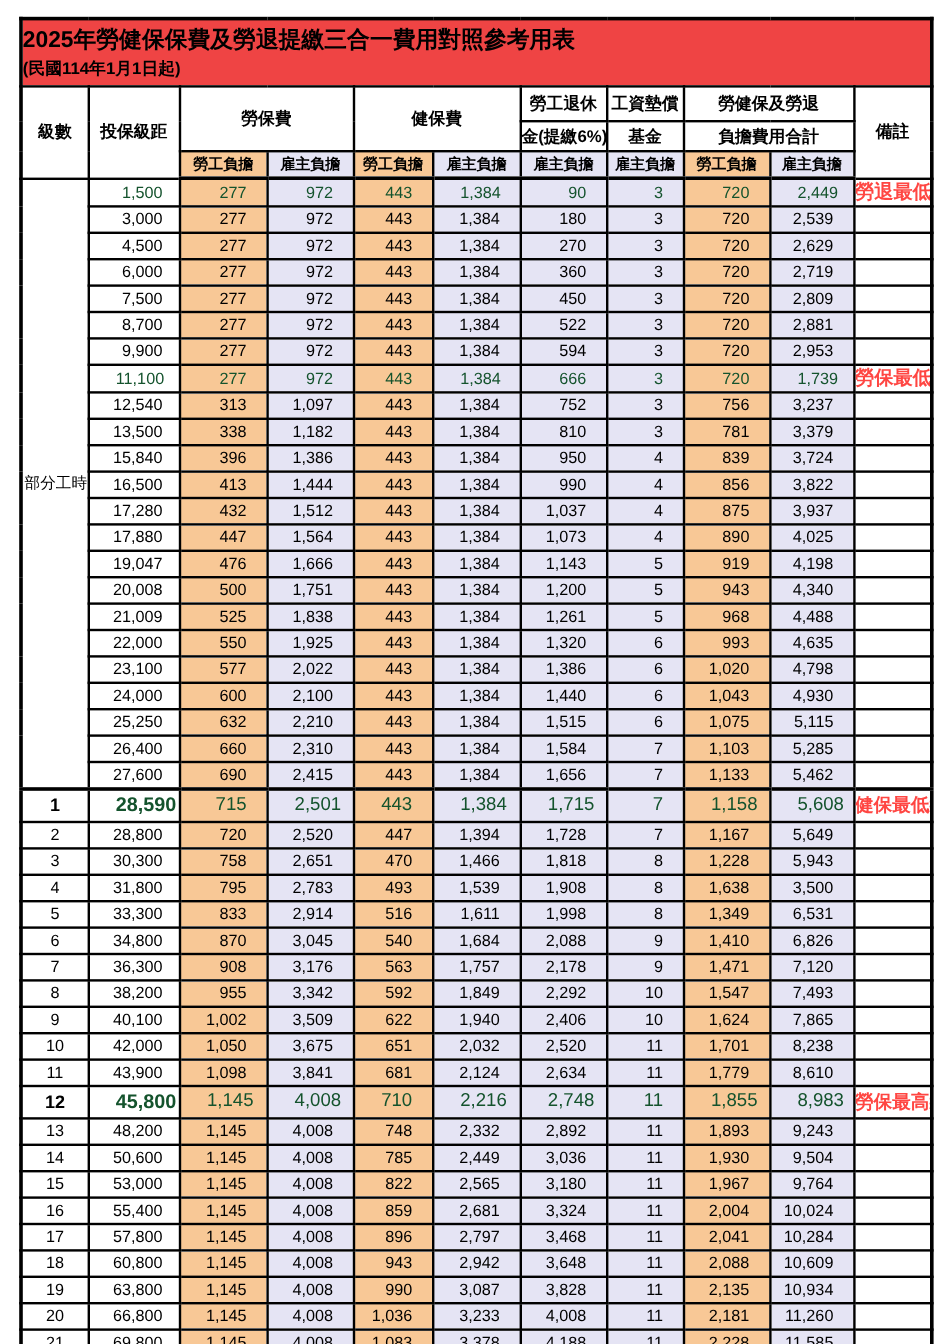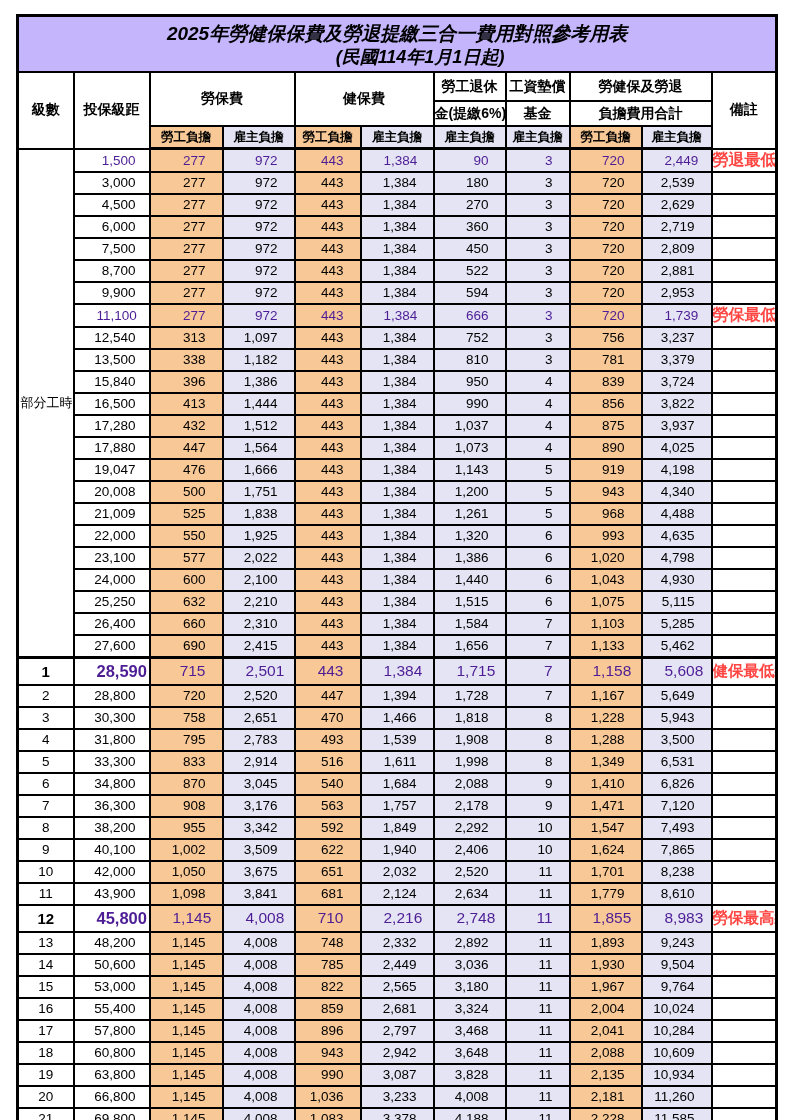--- a/index.html
+++ b/index.html
@@ -3,39 +3,39 @@
 <meta charset="utf-8">
 <style>
   html,body{margin:0;padding:0;background:#fff;}
   body{width:791px;height:1120px;overflow:hidden;
        font-family:"Liberation Sans","DejaVu Sans",sans-serif;color:#000;}
   .sheet{padding:14px 16px 0 16px;}
   table.main{border-collapse:collapse;table-layout:fixed;width:759px;
              border:3px solid #000;}
   th,td{border:2px solid #000;overflow:hidden;white-space:nowrap;padding:0;}
   
-  td.titlecell{height:54px;text-align:center;vertical-align:middle;background:#c4b5fd;font-style:italic;}
+  td.titlecell{height:54px;vertical-align:middle;background:#ef4444;}
   .title{font-size:19px;font-weight:700;line-height:26px;}
-  .subtitle{font-size:18px;font-weight:700;line-height:20px;padding-left:46px;}
+  .subtitle{font-size:14px;font-weight:700;line-height:20px;}
   
   thead th{font-size:14px;font-weight:600;text-align:center;vertical-align:middle;background:#fff;}
   thead tr.h1 th{height:27px;}
   thead tr.h2 th{height:23px;}
   thead tr.h3 th{height:20px;font-size:12.5px;}
   thead tr.h3 th{border-bottom-width:3px;}
   .bg-emp{background:#F8C896;}
   .bg-er{background:#E5E4F4;}
   
   tbody td{height:20px;font-size:13.5px;vertical-align:middle;background:#fff;}
   td.num{text-align:right;padding-right:16px;}
   td.bracket{padding-right:13px;}
   td.level{text-align:center;}
   td.parttime{text-align:right;font-size:13px;}
   td.note{color:#FF4642;font-size:16px;font-weight:600;text-align:center;}
-  tr.special td.num{color:#4c1d95;padding-left:22px;}
+  tr.special td.num{color:#14532d;padding-left:22px;}
   tr.emph td{height:25px;font-size:15.5px;}
   tr.emph td.bracket{font-size:16.5px;font-weight:700;}
   tr.emph td.level{font-size:15px;font-weight:700;}
   tr.sect td{border-top-width:3px;}
 </style>
 </head>
 <body>
 
 <div class="sheet">
   <table class="main">
@@ -404,21 +404,21 @@
         </tr>
         <tr>
           <td class="level">4</td>
           <td class="num bracket">31,800</td>
           <td class="num bg-emp">795</td>
           <td class="num bg-er">2,783</td>
           <td class="num bg-emp">493</td>
           <td class="num bg-er">1,539</td>
           <td class="num bg-er">1,908</td>
           <td class="num bg-er">8</td>
-          <td class="num bg-emp">1,288</td>
+          <td class="num bg-emp">1,638</td>
           <td class="num bg-er">3,500</td>
           <td class="note"></td>
         </tr>
         <tr>
           <td class="level">5</td>
           <td class="num bracket">33,300</td>
           <td class="num bg-emp">833</td>
           <td class="num bg-er">2,914</td>
           <td class="num bg-emp">516</td>
           <td class="num bg-er">1,611</td>

